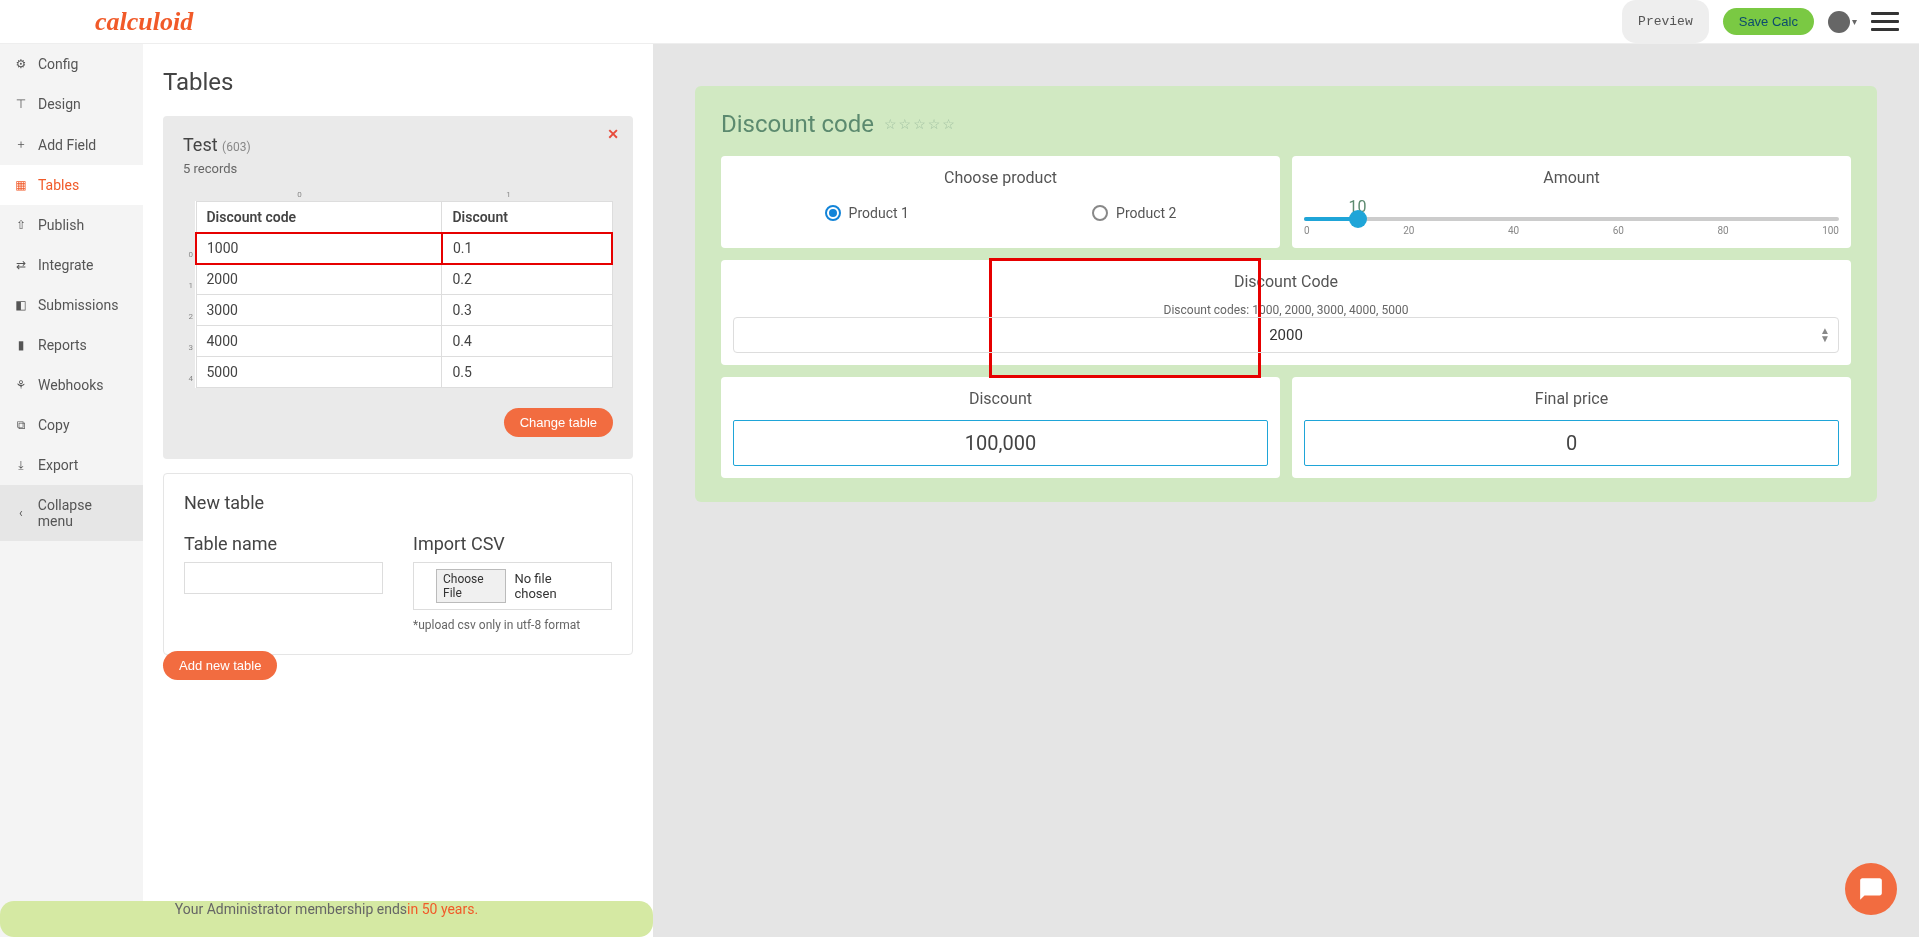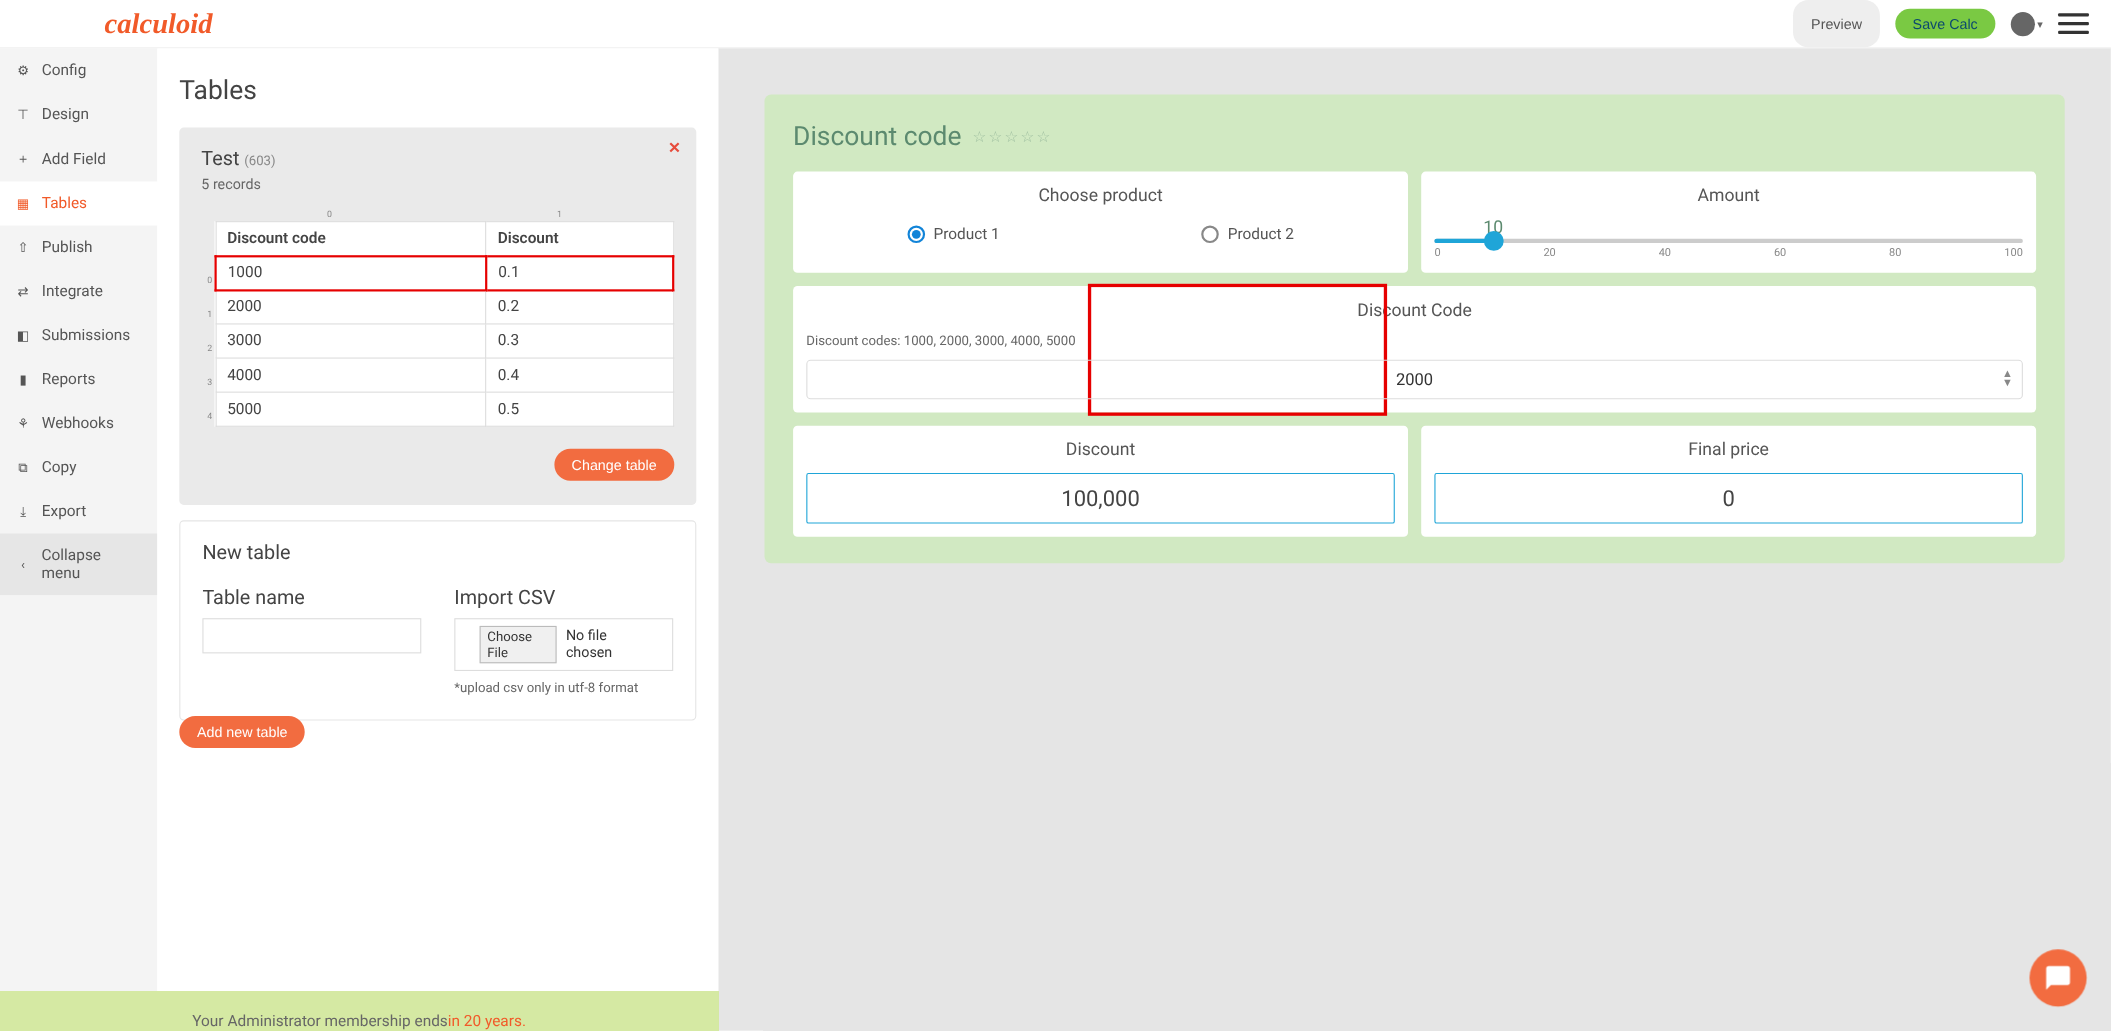--- a/index.html
+++ b/index.html
@@ -1,21 +1,21 @@
 <!DOCTYPE html>
 <html><head>
 <meta charset="utf-8">
 <style>
 * { margin: 0; padding: 0; box-sizing: border-box; }
 body { font-family: -apple-system, "Segoe UI", Roboto, "Helvetica Neue", Arial, sans-serif; font-size: 14px; color: #333; background: #fff; }
 
 .topbar { height: 44px; display: flex; align-items: center; justify-content: space-between; padding: 0 20px 0 95px; border-bottom: 1px solid #eee; background: #fff; }
 .logo { font-family: cursive; font-size: 26px; font-weight: bold; color: #f15a29; font-style: italic; }
 .topbar-right { display: flex; align-items: center; gap: 14px; }
-.btn-preview { background: #eeeeee; color: #555; border: none; padding: 14px 16px; border-radius: 14px; cursor: pointer; font-size: 13px; }
+.btn-preview { background: #eeeeee; color: #555; border: none; padding: 14px 16px; border-radius: 14px; cursor: pointer; font-size: 13px; font-family: Liberation Mono, monospace; }
 .btn-save { background: #7ac943; color: #0c4a6e; border: none; padding: 6px 16px; border-radius: 14px; cursor: pointer; font-size: 13px; }
 .avatar-wrap { display: flex; align-items: center; gap: 2px; }
 .avatar-icon { width: 22px; height: 22px; border-radius: 50%; background: #666; display: inline-block; }
 .caret-down { font-size: 10px; color: #666; }
 .menu-icon { width: 28px; display: flex; flex-direction: column; gap: 5px; cursor: pointer; }
 .menu-icon span { height: 3px; background: #333; display: block; border-radius: 1px; }
 
 .layout { display: flex; min-height: calc(100vh - 44px); }
 .sidebar { width: 143px; background: #f4f4f4; border-right: 0; display: flex; flex-direction: column; }
 .sidebar-item { display: flex; align-items: center; gap: 10px; padding: 12px 14px; color: #555; cursor: pointer; font-size: 14px; }
@@ -51,21 +51,21 @@
 .new-table-panel { background: #fff; border: 1px solid #e5e5e5; border-radius: 4px; padding: 18px 20px 22px; margin-top: 10px; }
 .new-table-panel h3 { font-size: 18px; font-weight: 400; color: #444; margin-bottom: 20px; }
 .form-row { display: flex; gap: 30px; }
 .form-col { flex: 1; }
 .form-col label { display: block; font-size: 18px; color: #444; margin-bottom: 8px; }
 .text-input { width: 100%; height: 32px; border: 1px solid #ddd; padding: 4px 8px; }
 .file-input-wrap { border: 1px solid #ddd; padding: 6px 22px; font-size: 13px; display: flex; gap: 8px; align-items: center; }
 .choose-file-btn { font-size: 12px; border: 1px solid #bbb; background: #f0f0f0; padding: 2px 6px; cursor: pointer; }
 .upload-note { font-size: 12px; color: #666; margin-top: 8px; display: block; }
 .btn-add-table { margin-top: 0; }
-.membership-bar { position: fixed; bottom: 0; left: 0; width: 653px; height: 36px; background: #d5e9a3; color: #666; display: flex; align-items: flex-end; justify-content: center; font-size: 14px; }
+.membership-bar { position: fixed; bottom: 0; left: 0; width: 653px; height: 36px; background: #d5e9a3; color: #666; display: flex; align-items: flex-start; justify-content: center; font-size: 14px; border-radius: 14px; }
 .membership-bar .highlight { color: #f15a29; }
 
 .calc-panel { background: #d1e9c2; border-radius: 6px; padding: 24px 26px; }
 .calc-title-row { display: flex; align-items: center; gap: 10px; margin-bottom: 18px; }
 .calc-title { font-size: 24px; color: #5c8a6f; font-weight: 400; }
 .stars { color: #9fbfa0; letter-spacing: 2px; font-size: 14px; }
 
 .calc-grid { display: grid; grid-template-columns: 1fr 1fr; gap: 12px; }
 .card { background: #ffffff; border-radius: 4px; padding: 12px 12px; }
 .card-title { text-align: center; font-size: 16px; color: #555; margin-bottom: 12px; }
@@ -78,21 +78,21 @@
 .slider-wrap { position: relative; padding-top: 18px; }
 .slider-line { height: 4px; background: #ccc; position: relative; border-radius: 2px; }
 .slider-fill { position: absolute; left: 0; top: 0; height: 4px; background: #1fa5d8; border-radius: 2px; }
 .slider-thumb { position: absolute; top: -7px; width: 18px; height: 18px; background: #1fa5d8; border-radius: 50%; transform: translateX(-50%); }
 .slider-value { position: absolute; top: -2px; font-size: 16px; color: #5c8a6f; transform: translateX(-50%); }
 .slider-ticks { display: flex; justify-content: space-between; font-size: 10px; color: #888; margin-top: 4px; }
 
 .full-row { grid-column: 1 / span 2; }
 .discount-code-card { position: relative; }
 .red-box { position: absolute; top: -2px; left: 268px; width: 272px; height: 120px; border: 3px solid #e60000; pointer-events: none; }
-.discount-hint { text-align: left; font-size: 12px; color: #666; margin-bottom: 10px; }
+.discount-hint { text-align: center; font-size: 12px; color: #666; }
 .num-input { display: flex; align-items: center; justify-content: center; border: 1px solid #ddd; border-radius: 4px; height: 36px; position: relative; font-size: 15px; }
 .num-input .spinner { position: absolute; right: 8px; font-size: 10px; color: #888; display: flex; flex-direction: column; line-height: 8px; }
 
 .result-card { }
 .result-box { border: 1px solid #1fa5d8; border-radius: 2px; text-align: center; padding: 10px 0; font-size: 20px; color: #444; }
 
 .chat-bubble { position: fixed; right: 22px; bottom: 22px; width: 52px; height: 52px; background: #f26c40; border-radius: 50%; display: flex; align-items: center; justify-content: center; cursor: pointer; }
 .chat-bubble svg { width: 26px; height: 26px; fill: #fff; }
 </style>
 </head>
@@ -305,20 +305,20 @@
           <div class="card-title">Final price</div>
           <div class="result-box">0</div>
         </div>
       </div>
     </div>
   </div>
 </div>
 
 <div class="membership-bar">
   <span>Your Administrator membership ends </span>
-  <span class="highlight">in 20 years.</span>
+  <span class="highlight">in 50 years.</span>
 </div>
 
 <div class="chat-bubble">
   <svg viewBox="0 0 24 24">
       <path d="M20 2H4c-1.1 0-2 .9-2 2v18l4-4h14c1.1 0 2-.9 2-2V4c0-1.1-.9-2-2-2z"></path>
     </svg>
 </div>
 
 </body></html>

